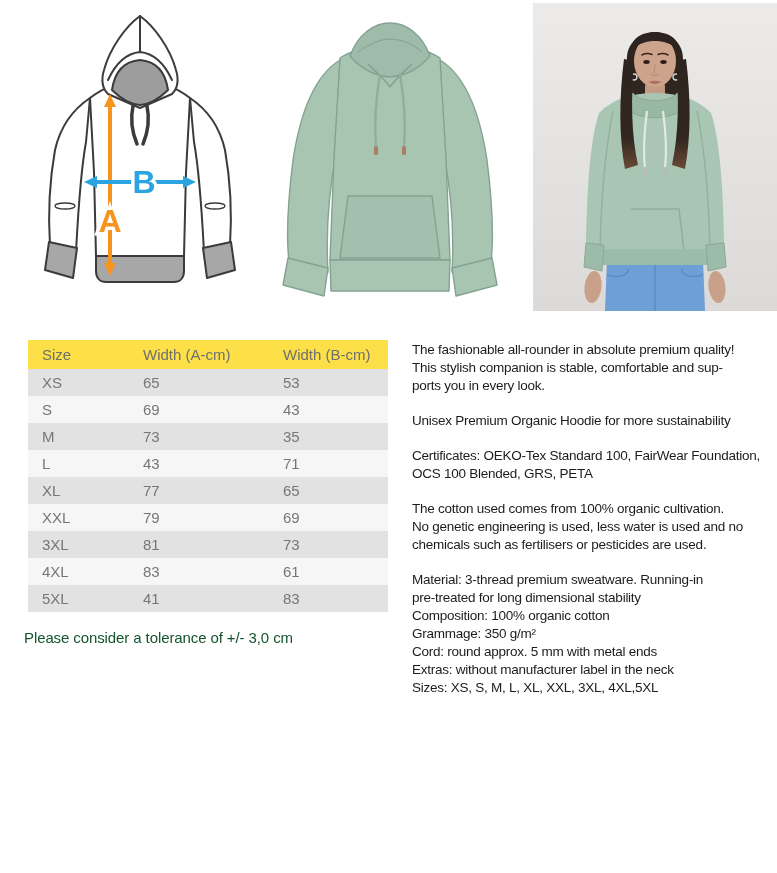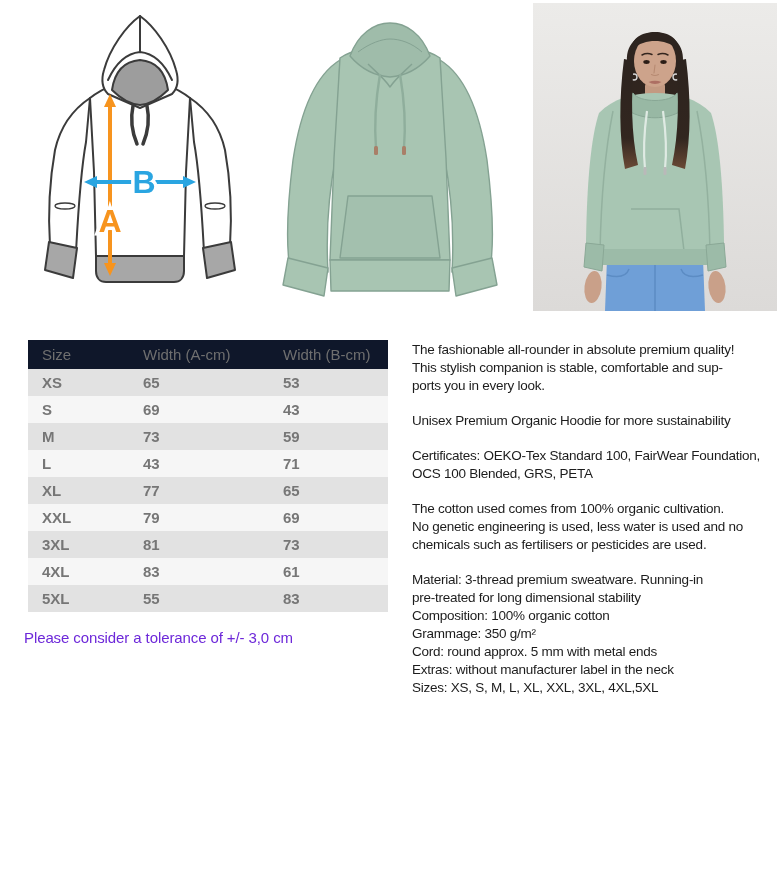--- a/index.html
+++ b/index.html
@@ -10,27 +10,27 @@
   
   .fig { position:absolute; }
   .fig-diagram { left:20px; top:10px; width:240px; height:300px; }
   .fig-flat    { left:262px; top:8px;  width:256px; height:300px; }
   .fig-model   { left:533px; top:3px;  width:244px; height:308px; }
   .fig svg { display:block; width:100%; height:100%; }
 
   
   .size-table { position:absolute; left:28px; top:340px; width:360px; font-size:15px; color:#767676; }
   .t-row { display:grid; grid-template-columns:101px 140px 1fr; align-items:center; padding-left:14px; }
-  .t-head { height:29px; background:#0f172a; color:#6f6f6f; }
-  .t-body .t-row { height:27px;font-weight:bold; }
+  .t-head { height:29px; background:#fde047; color:#6f6f6f; }
+  .t-body .t-row { height:27px; }
   .t-body .t-row:nth-child(odd)  { background:#e2e2e2; }
   .t-body .t-row:nth-child(even) { background:#f6f6f6; }
 
   
-  .tolerance { position:absolute; left:24px; top:629px; font-size:15px; color:#6d28d9; letter-spacing:-0.1px; }
+  .tolerance { position:absolute; left:24px; top:629px; font-size:15px; color:#14532d; letter-spacing:-0.1px; }
 
   
   .description { position:absolute; left:412px; top:341px; width:370px; color:#1c1c1c;
                  font-size:13.5px; line-height:18px; letter-spacing:-0.25px; }
   .description p { white-space:pre; margin:0 0 17px 0; }
 </style>
 </head>
 <body>
 
 <div class="canvas">
@@ -179,21 +179,21 @@
         <span>53</span>
       </div>
       <div class="t-row">
         <span>S</span>
         <span>69</span>
         <span>43</span>
       </div>
       <div class="t-row">
         <span>M</span>
         <span>73</span>
-        <span>59</span>
+        <span>35</span>
       </div>
       <div class="t-row">
         <span>L</span>
         <span>43</span>
         <span>71</span>
       </div>
       <div class="t-row">
         <span>XL</span>
         <span>77</span>
         <span>65</span>
@@ -208,21 +208,21 @@
         <span>81</span>
         <span>73</span>
       </div>
       <div class="t-row">
         <span>4XL</span>
         <span>83</span>
         <span>61</span>
       </div>
       <div class="t-row">
         <span>5XL</span>
-        <span>55</span>
+        <span>41</span>
         <span>83</span>
       </div>
     </div>
   </div>
 
   <div class="tolerance">Please consider a tolerance of +/- 3,0 cm</div>
 
   <div class="description">
     <p>The fashionable all-rounder in absolute premium quality!
 This stylish companion is stable, comfortable and sup-

